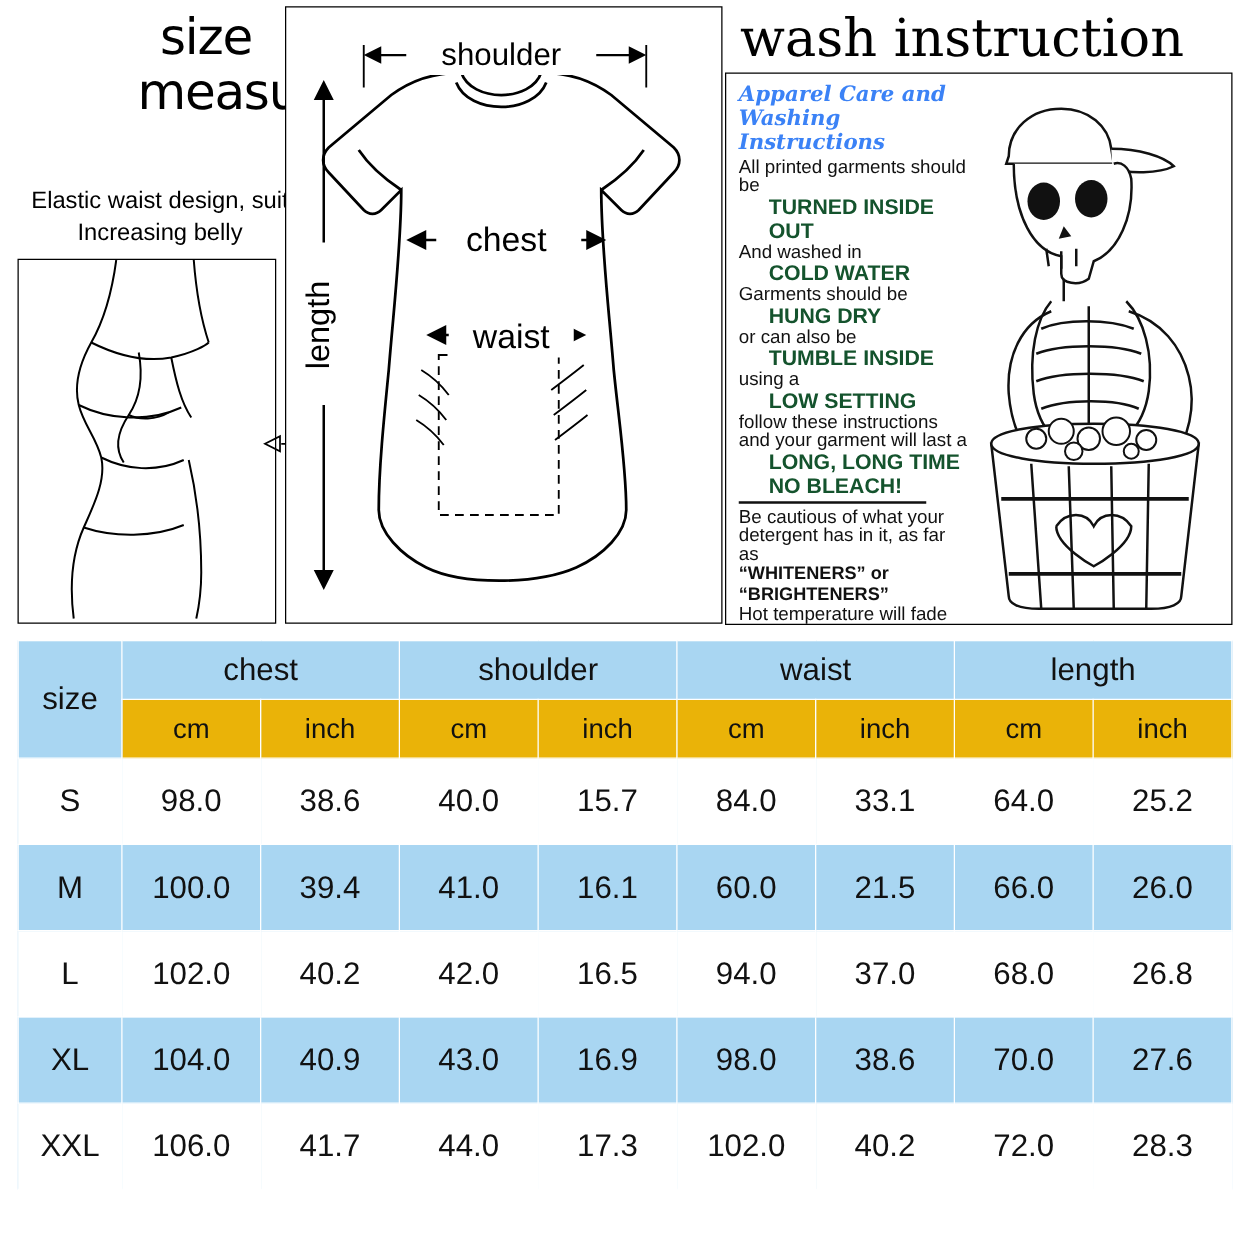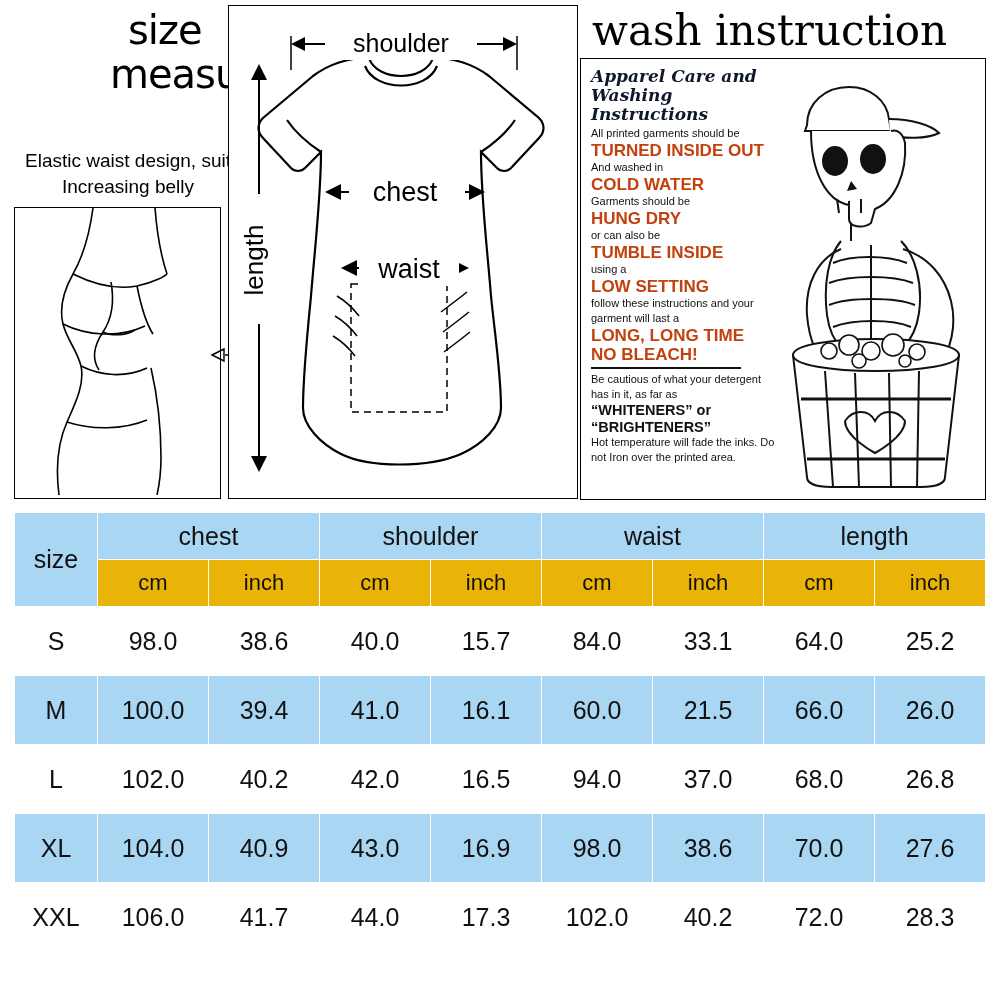--- a/index.html
+++ b/index.html
@@ -58,27 +58,28 @@
     position:absolute;left:580px;top:58px;width:404px;height:440px;
     border:1.5px solid #000;background:#fff;overflow:hidden;
   }
   .wash-text{
     position:absolute;left:10px;top:8px;width:185px;
     font-family:"Liberation Sans",sans-serif;
     font-size:13.5px;line-height:15.5px;color:#111;
   }
   .wash-text .hd{
     font-family:"DejaVu Serif",serif;font-style:italic;font-weight:bold;
-    font-size:17px;line-height:19px;color:#0f172a;display:block;margin-bottom:2px;
+    font-size:17px;line-height:19px;color:#3b82f6;display:block;margin-bottom:2px;
   }
   .wash-text .red{
-    color:#c2410c;font-weight:bold;font-size:17px;line-height:19px;display:block;
+    color:#14532d;font-weight:bold;font-size:17px;line-height:19px;display:block;
     font-family:"Liberation Sans",sans-serif;
-  }
-  .wash-text .sm{display:block;font-size:11px;line-height:15px;}
+    margin-left:24px;
+  }
+  .wash-text .sm{display:block;font-size:15px;line-height:15px;}
   .wash-text .rule{
     border-bottom:2px solid #111;width:150px;margin:3px 0 3px 0;height:0;
   }
   .wash-text .q{display:block;font-weight:bold;font-size:14.5px;line-height:16.5px;}
   .skeleton{position:absolute;left:190px;top:10px;width:208px;height:420px;}
 
   
   table.size-table{
     position:absolute;left:14px;top:512px;
     width:972px;border-collapse:collapse;

